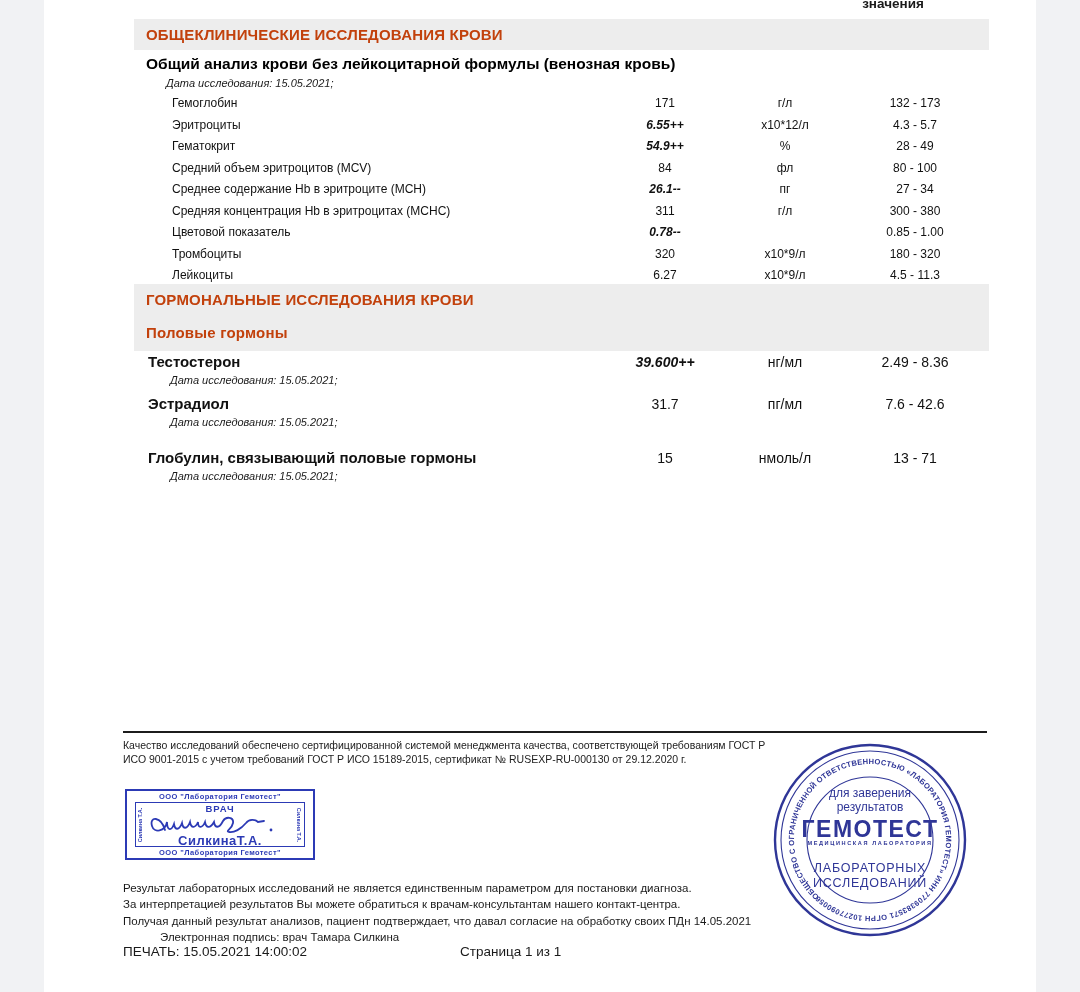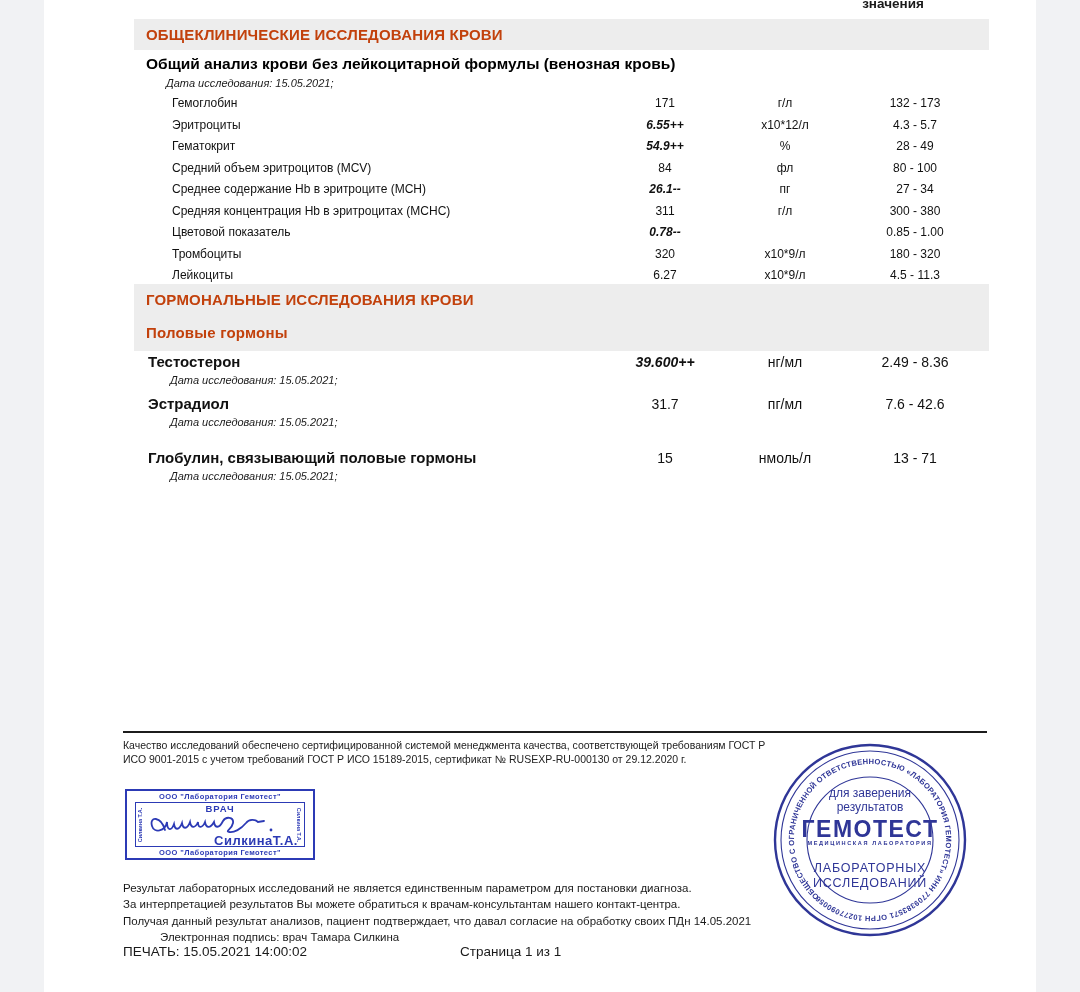--- a/index.html
+++ b/index.html
@@ -81,21 +81,21 @@
   }
   .side-left{left:-4px;transform:translateY(-50%) rotate(-90deg);}
   .side-right{right:-4px;transform:translateY(-50%) rotate(90deg);}
   .dstamp .role{
     position:absolute;top:12px;width:100%;text-align:center;
     font-size:9.5px;font-weight:bold;letter-spacing:1px;
   }
   .dstamp .sig{position:absolute;left:10px;top:17px;}
   .dstamp .dname{
     position:absolute;top:42px;width:100%;text-align:center;
-    font-size:13px;font-weight:bold;letter-spacing:0.5px;margin-left:36px;
+    font-size:13px;font-weight:bold;letter-spacing:0.5px;
   }
 
   
   .rstamp{left:726px;top:740px;width:200px;height:200px;}
   .rstamp text{fill:#2f3697;}
   .rs-small{font-size:12px;}
   .rs-brand{font-size:23px;font-weight:bold;letter-spacing:1.5px;}
   .rs-brandsub{font-size:5.6px;font-weight:bold;letter-spacing:1.6px;}
   .rs-lab{font-size:12.5px;letter-spacing:0.8px;}
   .rs-ring{font-size:7.6px;font-weight:bold;letter-spacing:0.25px;}

